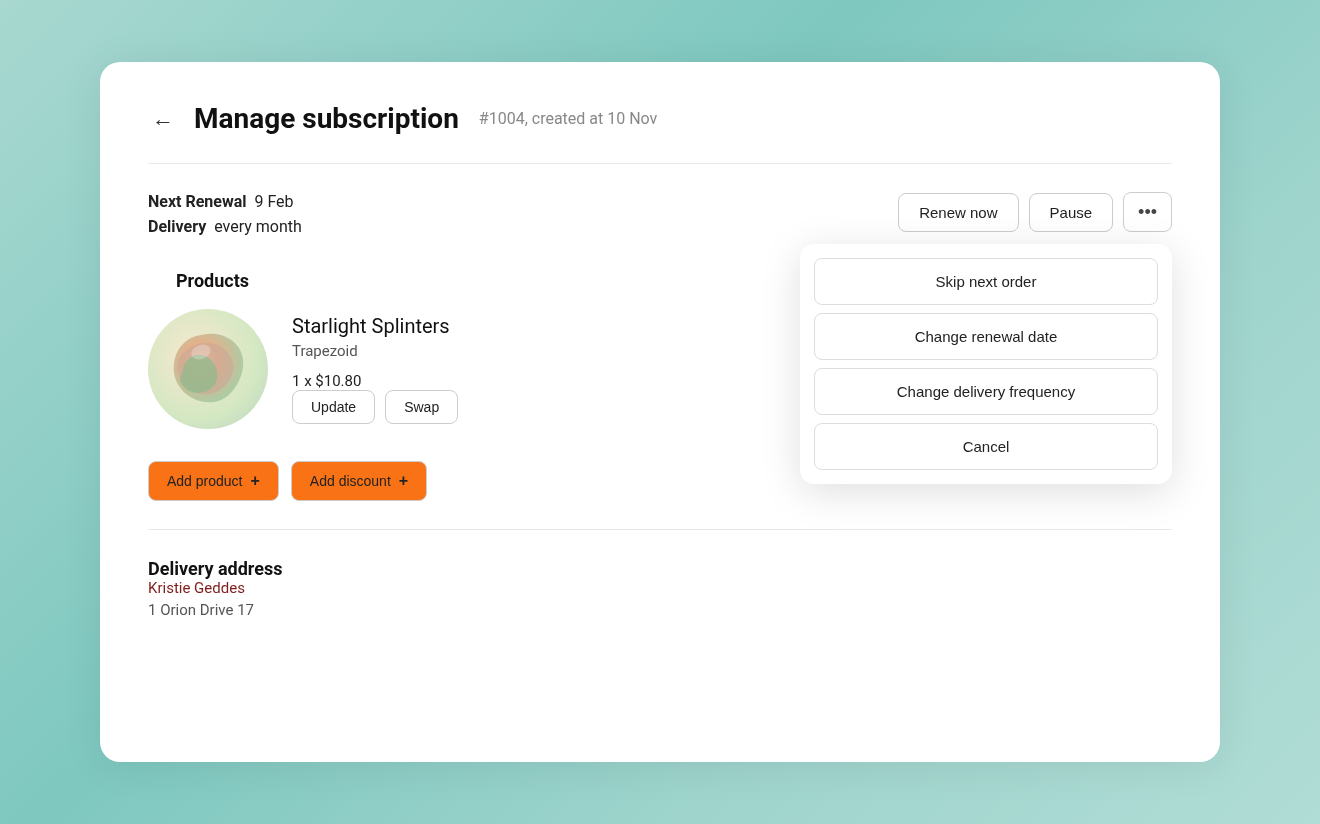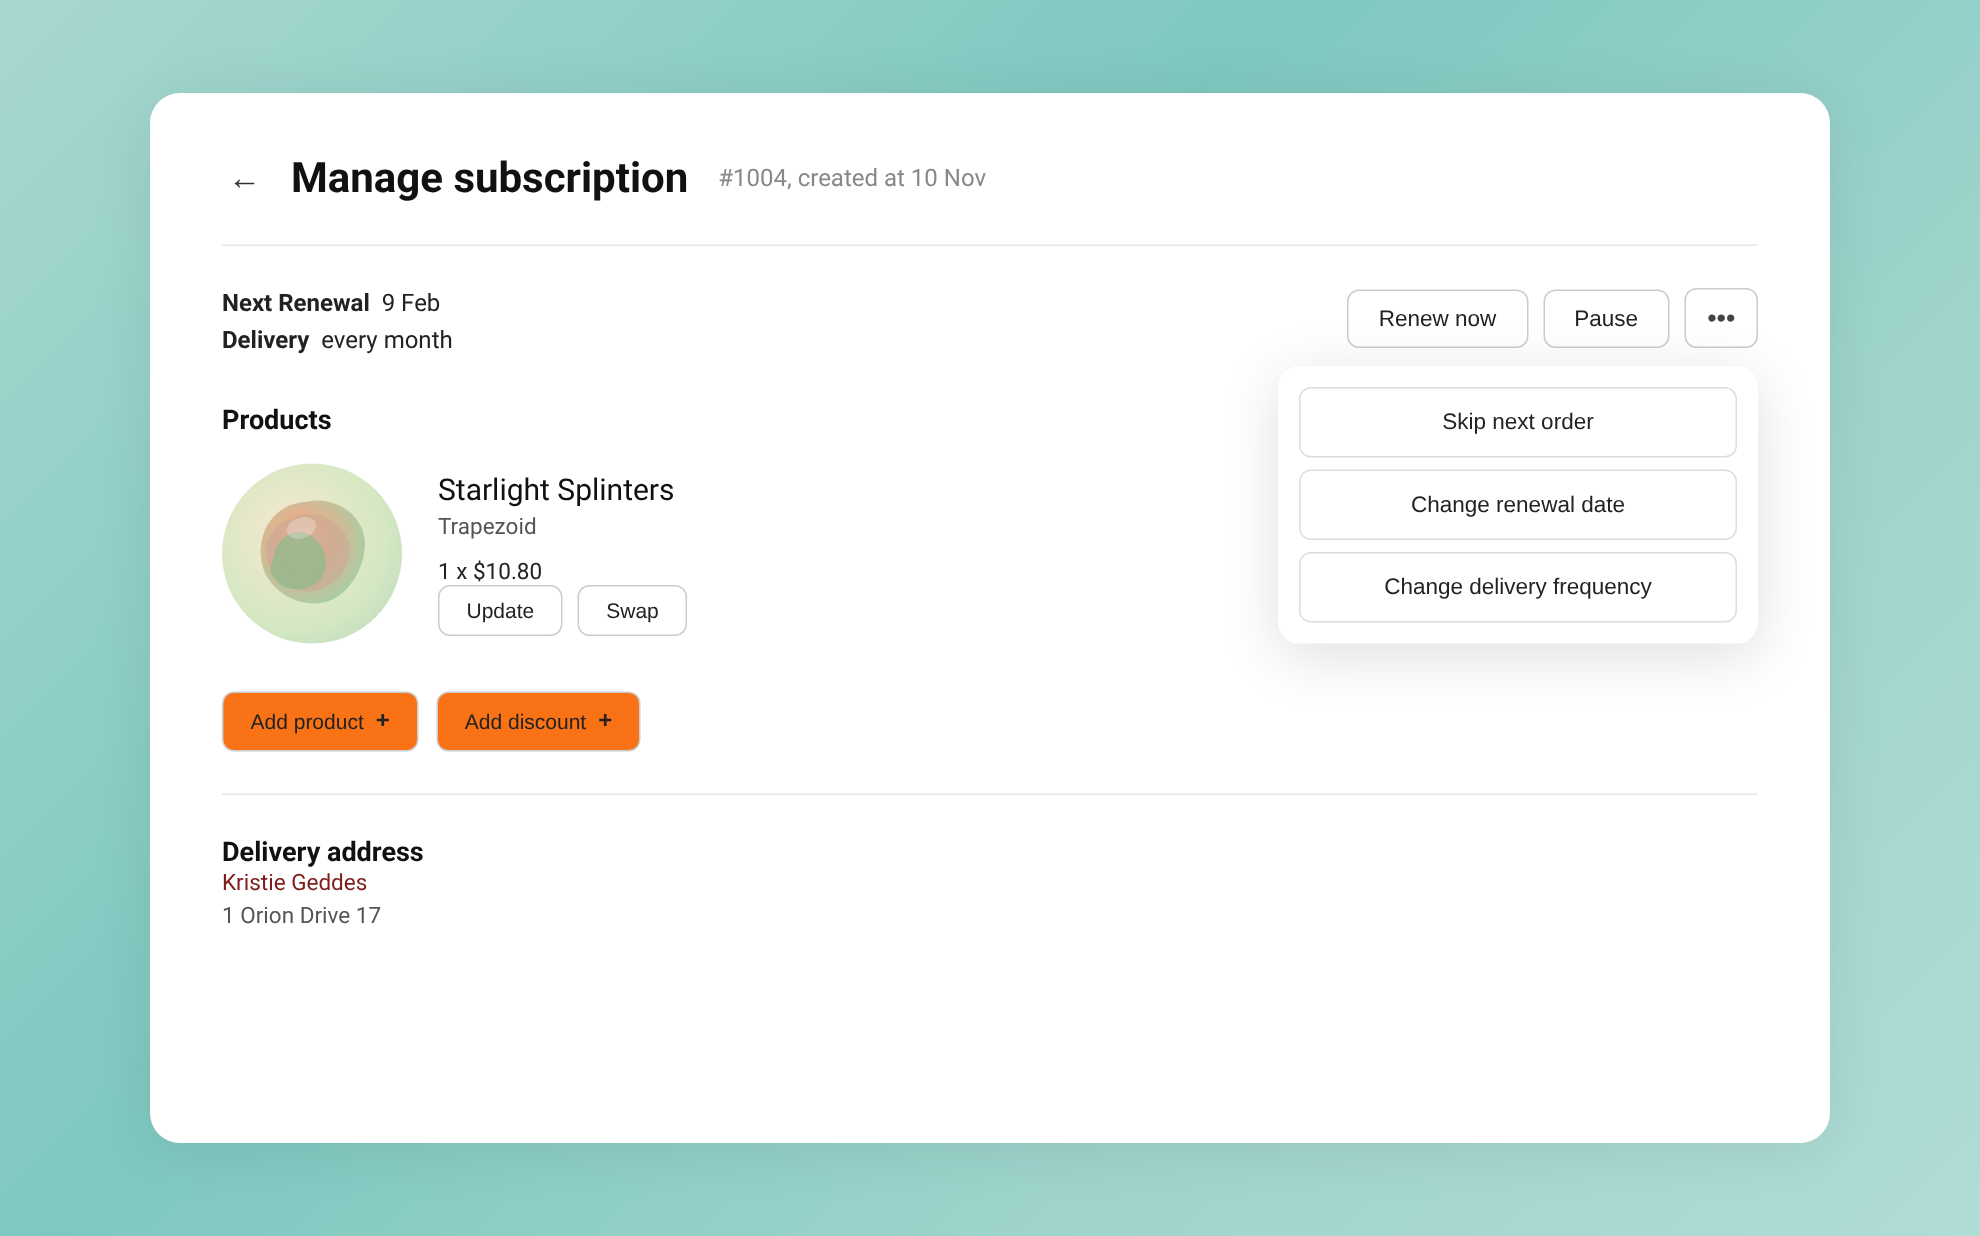--- a/index.html
+++ b/index.html
@@ -111,21 +111,21 @@
     }
 
     .dropdown-menu {
       position: absolute;
       top: 52px;
       right: 0;
       background: #fff;
       border-radius: 14px;
       box-shadow: 0 8px 40px rgba(0,0,0,0.13);
       padding: 14px;
-      width: 320px;
+      width: 372px;
       z-index: 100;
       display: flex;
       flex-direction: column;
       gap: 8px;
     }
 
     .dropdown-item {
       background: #fff;
       border: 1.5px solid #ddd;
       border-radius: 8px;
@@ -141,20 +141,21 @@
 
     .products-section {
       margin-bottom: 28px;
     }
 
     .section-title {
       font-size: 18px;
       font-weight: 700;
       color: #111;
       margin-bottom: 18px;
+      margin-left: 28px;
     }
 
     .product-row {
       display: flex;
       align-items: center;
       gap: 24px;
     }
 
     .product-image {
       width: 120px;
@@ -345,20 +346,21 @@
       <button class="btn-outline">Renew now</button>
       <button class="btn-outline">Pause</button>
       <button class="btn-dots">
         <span>•••</span>
       </button>
 
       <div class="dropdown-menu">
         <button class="dropdown-item">Skip next order</button>
         <button class="dropdown-item">Change renewal date</button>
         <button class="dropdown-item">Change delivery frequency</button>
+        <button class="dropdown-item">Cancel</button>
       </div>
     </div>
   </div>
 
   <div class="products-section">
     <h2 class="section-title">Products</h2>
     <div class="product-row">
       <div class="product-image">
 
         <svg class="product-blob" viewBox="0 0 90 90" xmlns="http://www.w3.org/2000/svg">

